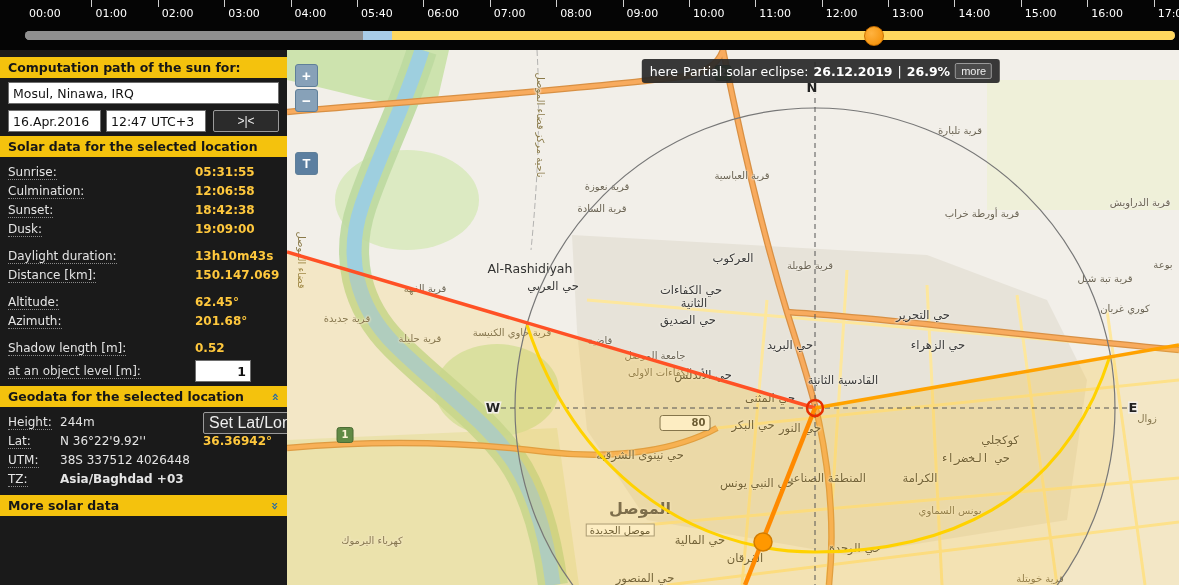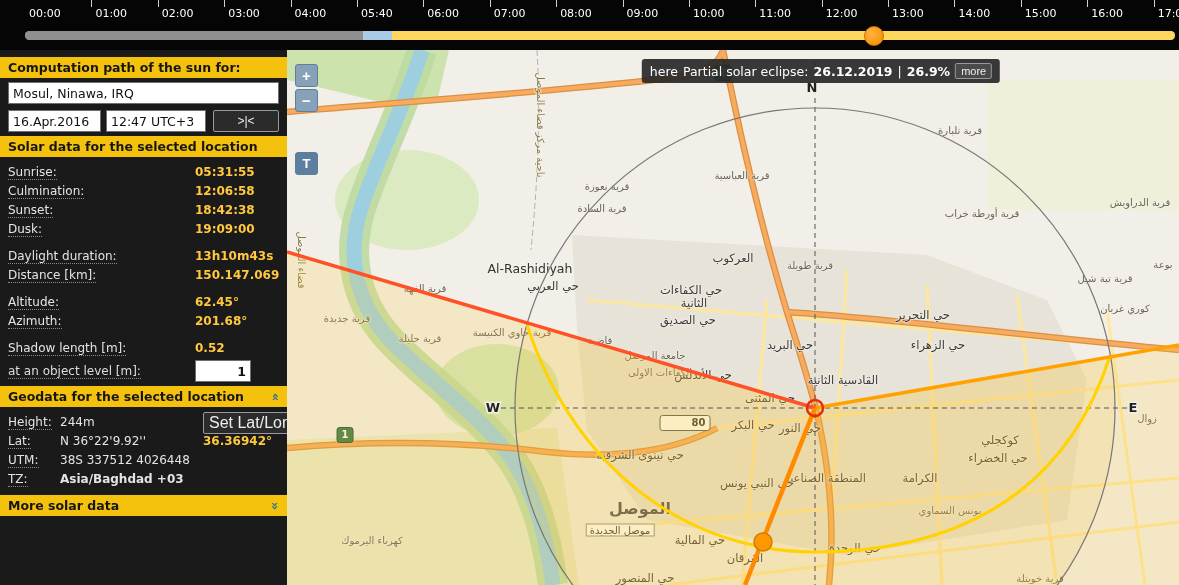--- a/index.html
+++ b/index.html
@@ -306,21 +306,21 @@
         <span class="map-label sm" style="left: 373px; top: 322px;">الكفاءات الاولى</span>
         <span class="map-label" style="left: 416px; top: 325px;">حي الأندلس</span>
         <span class="map-label" style="left: 503px; top: 295px;">حي البريد</span>
         <span class="map-label" style="left: 636px; top: 265px;">حي التحرير</span>
         <span class="map-label" style="left: 651px; top: 295px;">حي الزهراء</span>
         <span class="map-label" style="left: 556px; top: 330px;">القادسية الثانية</span>
         <span class="map-label" style="left: 483px; top: 348px;">حي المثنى</span>
         <span class="map-label" style="left: 466px; top: 375px;">حي البكر</span>
         <span class="map-label" style="left: 513px; top: 378px;">حي النور</span>
         <span class="map-label" style="left: 713px; top: 390px;">كوكجلي</span>
-        <span class="map-label" style="left: 711px; top: 408px;">حي الخضراء</span>
+        <span class="map-label" style="left: 688px; top: 408px; font-family: Liberation Mono, monospace;">حي الخضراء</span>
         <span class="map-label" style="left: 353px; top: 405px;">حي نينوى الشرقية</span>
         <span class="map-label" style="left: 538px; top: 428px;">المنطقة الصناعية</span>
         <span class="map-label" style="left: 633px; top: 428px;">الكرامة</span>
         <span class="map-label" style="left: 470px; top: 433px;">حي النبي يونس</span>
         <span class="map-label sm" style="left: 663px; top: 460px; text-align: right;">يونس السماوي</span>
         <span class="map-label city" style="left: 353px; top: 458px;">الموصل</span>
         <span class="map-label boxed" style="left: 333px; top: 480px;">موصل الجديدة</span>
         <span class="map-label" style="left: 413px; top: 490px;">حي المالية</span>
         <span class="map-label" style="left: 568px; top: 498px;">حي الوحدة</span>
         <span class="map-label" style="left: 458px; top: 508px;">الفرقان</span>

